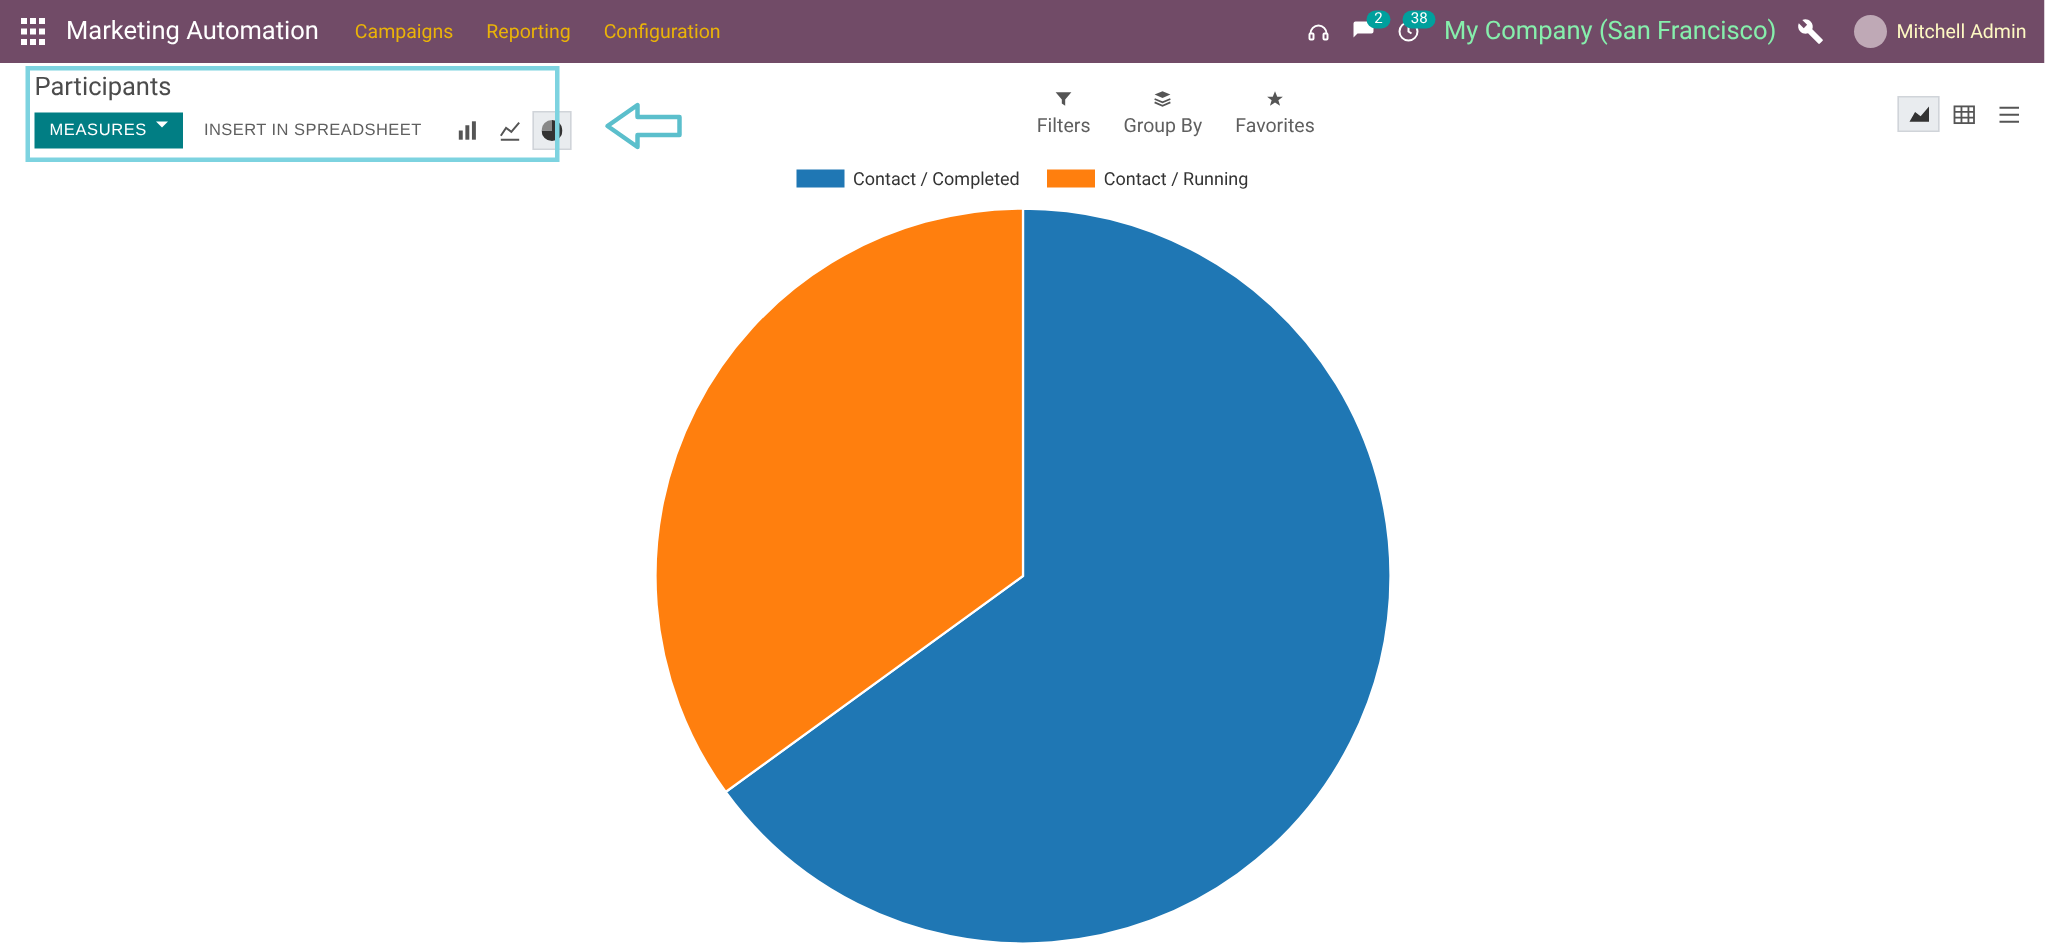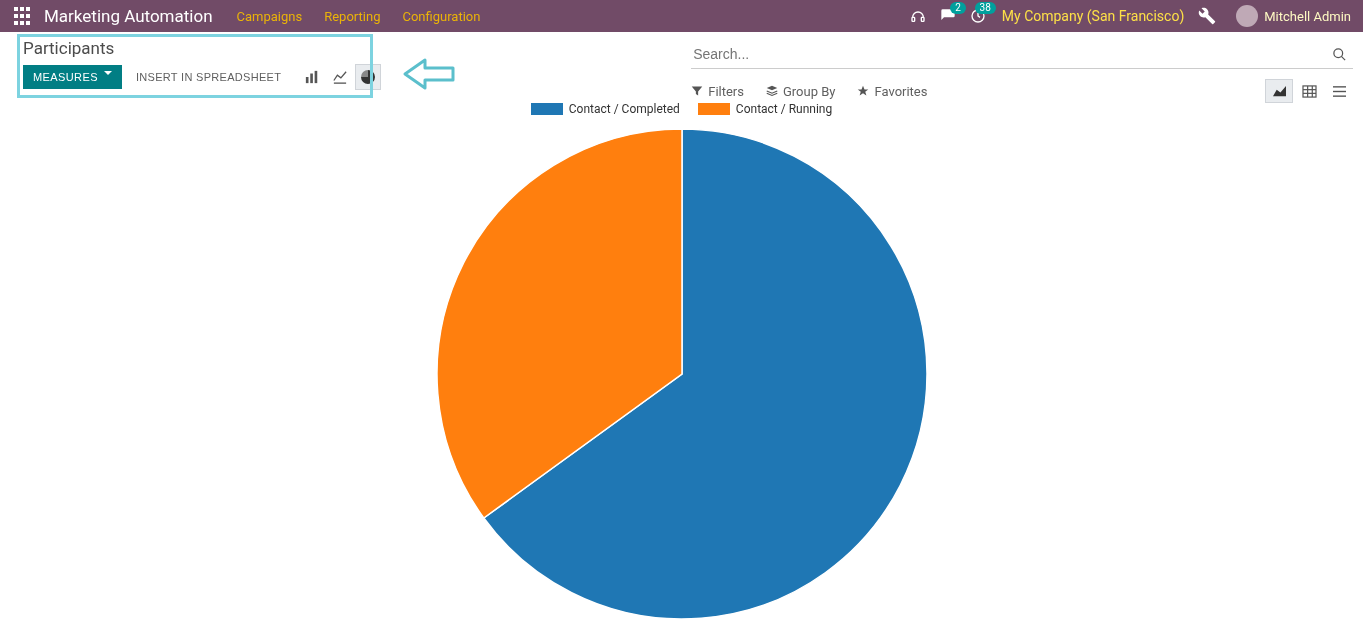--- a/index.html
+++ b/index.html
@@ -1,27 +1,27 @@
 <!DOCTYPE html>
 <html><head>
 <meta charset="utf-8">
 <style>
   * { box-sizing: border-box; margin: 0; padding: 0; }
   body { font-family: -apple-system, BlinkMacSystemFont, "Segoe UI", Roboto, sans-serif; font-size: 13px; color: #374151; background: #fff; width: 1363px; height: 634px; overflow: hidden; }
 
   
-  .navbar { height: 32px; background: #714B67; display: flex; align-items: center; padding: 0 12px; color: #fff; }
+  .navbar { height: 42px; background: #714B67; display: flex; align-items: center; padding: 0 12px; color: #fff; }
   .apps-btn { width: 20px; height: 20px; display: flex; flex-wrap: wrap; gap: 2px; align-items: center; justify-content: center; cursor: pointer; margin-right: 12px; }
   .apps-btn span { width: 4px; height: 4px; background: #fff; }
   .brand { font-size: 17px; font-weight: 400; margin-right: 24px; }
   .nav-item { font-size: 13px; margin-right: 22px; cursor: pointer; color: #eab308; }
   .nav-spacer { flex: 1; }
   .nav-icon { position: relative; margin-left: 14px; cursor: pointer; display: flex; align-items: center; color:#fff;}
   .badge { position: absolute; top: -6px; right: -10px; background: #00A09D; color:#fff; border-radius: 8px; font-size: 10px; padding: 1px 5px; line-height: 1; }
-  .company { margin-left: 16px; font-size: 14px; color:#fde047; cursor:pointer;}
+  .company { margin-left: 16px; font-size: 17px; color:#86efac; cursor:pointer;}
   .avatar { width: 22px; height: 22px; border-radius: 50%; background: #bfa9b6; margin-left: 6px; display:inline-block;}
   .user { display:flex; align-items:center; margin-left: 14px; cursor:pointer; color:#fef9c3;}
   .user-name { margin-left:6px; font-size:13px;}
 
   
   .cp { display:flex; align-items:flex-start; padding: 6px 10px 0 23px; height: 64px; }
   .cp-left { position:relative; }
   .highlight-box { position:absolute; top:-4px; left:-6px; width:356px; height:64px; border:3px solid #7dd3e0; pointer-events:none;}
   .arrow { position:absolute; left:380px; top:18px; }
   .breadcrumb { font-size: 17px; color:#4c4c4c; margin-bottom:6px;}
@@ -30,21 +30,21 @@
   .measures-btn .caret { width:0; height:0; border-left:4px solid transparent; border-right:4px solid transparent; border-top:4px solid #fff;}
   .spreadsheet-btn { background:transparent; border:none; color:#5f5f5f; font-size:11px; letter-spacing:0.3px; padding:6px 8px; cursor:pointer;}
   .chart-type-btns { display:flex; gap:2px; margin-left:4px;}
   .ct-btn { width:26px; height:26px; display:flex; align-items:center; justify-content:center; cursor:pointer; border:1px solid transparent; }
   .ct-btn.active { background:#e9ecef; border:1px solid #d0d4d9;}
   .cp-right { flex:1; padding-left: 310px; padding-top:2px;}
   .search-row { display:flex; align-items:center; border-bottom:1px solid #ccc; padding:2px 0;}
   .search-input { flex:1; border:none; outline:none; font-size:14px; padding:4px 2px; color:#111;}
   .search-icon { color:#666; cursor:pointer; padding:0 6px;}
   .filter-row { display:flex; align-items:center; gap:22px; margin-top:10px;}
-  .filter-btn { display:flex; align-items:center; gap:5px; color:#5f5f5f; cursor:pointer; font-size:13px;}
+  .filter-btn { display:flex; align-items:center; gap:5px; color:#5f5f5f; cursor:pointer; font-size:13px;flex-direction:column;}
   .view-switcher { margin-left:auto; display:flex; gap:2px;}
   .vs-btn { width:28px; height:24px; display:flex; align-items:center; justify-content:center; cursor:pointer; border:1px solid transparent;}
   .vs-btn.active { background:#e9ecef; border:1px solid #d0d4d9;}
 
   
   .chart-area { text-align:center; }
   .legend { display:flex; justify-content:center; gap:18px; padding-top:6px; font-size:12px; color:#333;}
   .legend-item { display:flex; align-items:center; gap:6px;}
   .swatch { width:32px; height:12px;}
   .pie-wrap { display:flex; justify-content:center; margin-top:8px;}
@@ -134,29 +134,20 @@
           <svg width="14" height="14" viewBox="0 0 16 16" fill="#333">
               <path d="M8 0 A8 8 0 1 1 0 8 L8 8 Z"></path>
               <path d="M8 0 A8 8 0 0 0 0 8 L8 8 Z" fill="#888"></path>
             </svg>
         </div>
       </div>
     </div>
   </div>
 
   <div class="cp-right">
-    <div class="search-row">
-      <input class="search-input" placeholder="Search..." style="">
-      <span class="search-icon">
-        <svg width="15" height="15" viewBox="0 0 24 24" fill="none" stroke="#555" stroke-width="2">
-            <circle cx="10" cy="10" r="7"></circle>
-            <line x1="21" y1="21" x2="15" y2="15"></line>
-          </svg>
-      </span>
-    </div>
     <div class="filter-row">
       <div class="filter-btn">
         <svg width="12" height="12" viewBox="0 0 16 16" fill="#555">
             <path d="M1 2h14l-5.5 6.5V14l-3-2V8.5z"></path>
           </svg>
         <span>Filters</span>
       </div>
       <div class="filter-btn">
         <svg width="12" height="12" viewBox="0 0 16 16" fill="#555">
             <path d="M8 1l7 3-7 3-7-3z"></path>

